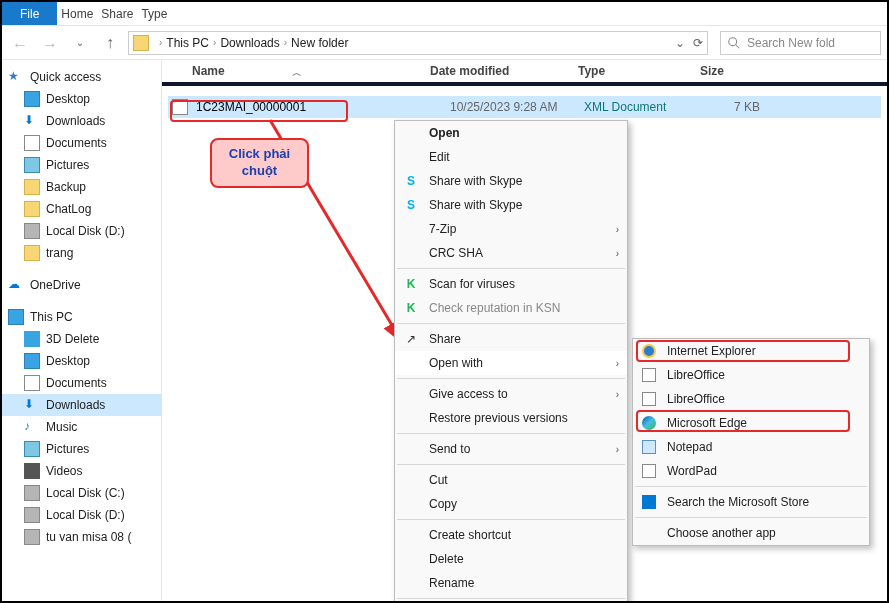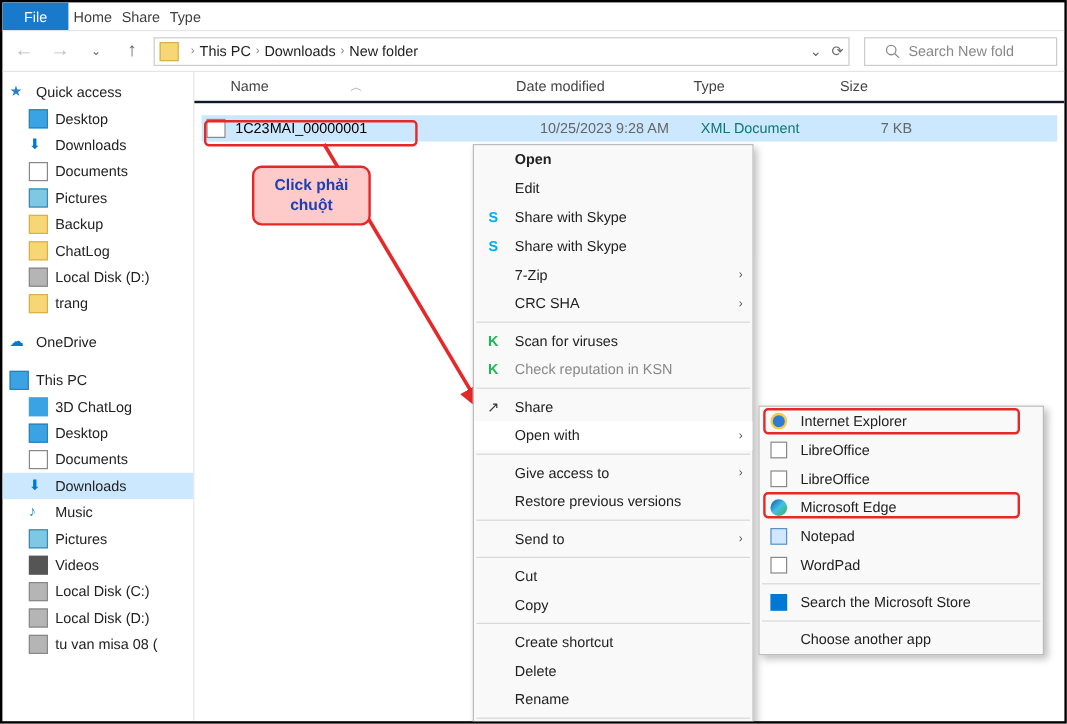--- a/index.html
+++ b/index.html
@@ -12,41 +12,41 @@
 
 
 .toolbar { height: 34px; display: flex; align-items: center; padding: 0 6px; gap:6px; border-bottom:1px solid #e5e5e5; }
 .navbtn { width:24px;height:24px;display:flex;align-items:center;justify-content:center;color:#666;font-size:16px; }
 .navbtn.disabled{color:#bbb;}
 .bc-wrap{flex:0 0 auto; display:flex;align-items:center; border:1px solid #ccc;height:24px;padding:0 4px;min-width:580px;}
 .bc-folder{width:16px;height:16px;background:#f7d676;border:1px solid #d8b14a;margin-right:6px;}
 .bc-sep{color:#888;padding:0 4px;font-size:10px;}
 .bc-item{color:#222;}
 .bc-end{margin-left:auto;display:flex;gap:8px;color:#666;}
-.search-wrap{flex:1;border:1px solid #ccc;height:24px;display:flex;align-items:center;padding:0 16px;color:#888;gap:6px;margin-left:6px;}
+.search-wrap{flex:1;border:1px solid #ccc;height:24px;display:flex;align-items:center;padding:0 6px;color:#888;gap:6px;margin-left:6px;}
 .search-wrap svg{width:14px;height:14px;}
 
 
 .main{display:flex;height:calc(100% - 58px);}
 .nav{width:160px;border-right:1px solid #e5e5e5;padding:6px 0;overflow:hidden;}
 .nav-item{display:flex;align-items:center;gap:6px;padding:3px 6px 3px 22px;font-size:12px;color:#222;white-space:nowrap;}
 .nav-item.sel{background:#cce8ff;}
 .nav-item.root{padding-left:6px;}
 .nav-item .ico{width:16px;height:16px;flex:none;}
 .sp{height:10px;}
 .star{color:#2b7cd3;}
 .fold{background:#f7d676;border:1px solid #d8b14a;}
 .hdd{background:#b5b5b5;border:1px solid #888;}
 .monitor{background:#3aa3e3;border:1px solid #2b80b5;}
 .onedrive{color:#0078d4;}
 .blue-down{color:#0078d4;}
 
 
 .content{flex:1;position:relative;}
-.colhead{height:26px;border-bottom:2px solid #0f172a;display:flex;align-items:center;font-size:12px;color:#444;padding-left:8px;}
+.colhead{height:26px;border-bottom:4px solid #0f172a;display:flex;align-items:center;font-size:12px;color:#444;padding-left:8px;font-weight:bold;}
 .colhead .col{position:absolute;}
 .row{height:22px;display:flex;align-items:center;background:#cce8ff;margin:10px 6px 0 6px;position:relative;}
 .row .val{position:absolute;font-size:12px;}
 .fileicon{width:16px;height:16px;background:#fff;border:1px solid #888;margin-left:4px;}
 
 
 .redbox{position:absolute;border:2.5px solid #e52828;border-radius:4px;pointer-events:none;z-index:5;}
 
 
 .tip{position:absolute;left:208px;top:136px;width:99px;padding:6px 8px;background:#fecaca;border:2.5px solid #e52828;border-radius:8px;color:#1e40af;text-align:center;font-size:13px;font-weight:600;line-height:1.3;z-index:7;}
@@ -153,21 +153,21 @@
         <span class="ico onedrive">☁</span>
         <span>OneDrive</span>
       </div>
     <div class="sp"></div>
     <div class="nav-item root">
         <span class="ico monitor"></span>
         <span>This PC</span>
       </div>
     <div class="nav-item">
         <span class="ico" style="background:#3aa3e3;"></span>
-        <span>3D ChatLog</span>
+        <span>3D Delete</span>
       </div>
     <div class="nav-item">
         <span class="ico monitor"></span>
         <span>Desktop</span>
       </div>
     <div class="nav-item">
         <span class="ico" style="background:#fff;border:1px solid #888;"></span>
         <span>Documents</span>
       </div>
     <div class="nav-item sel">

